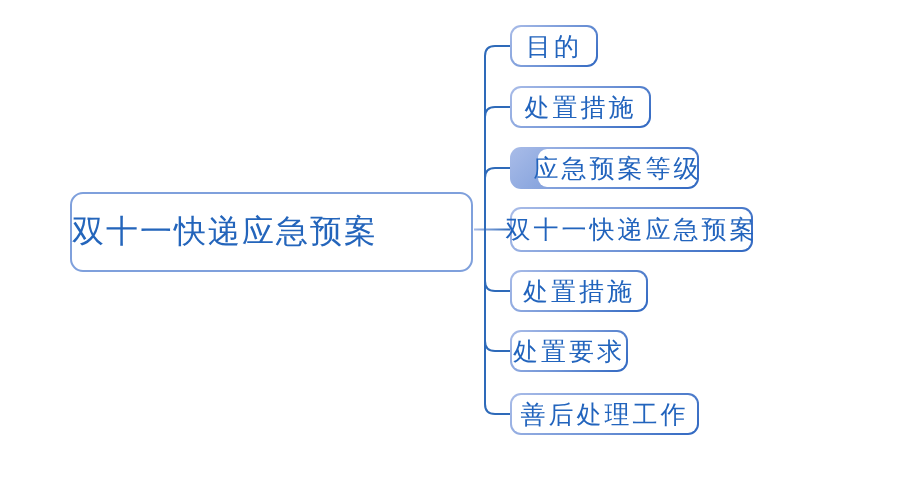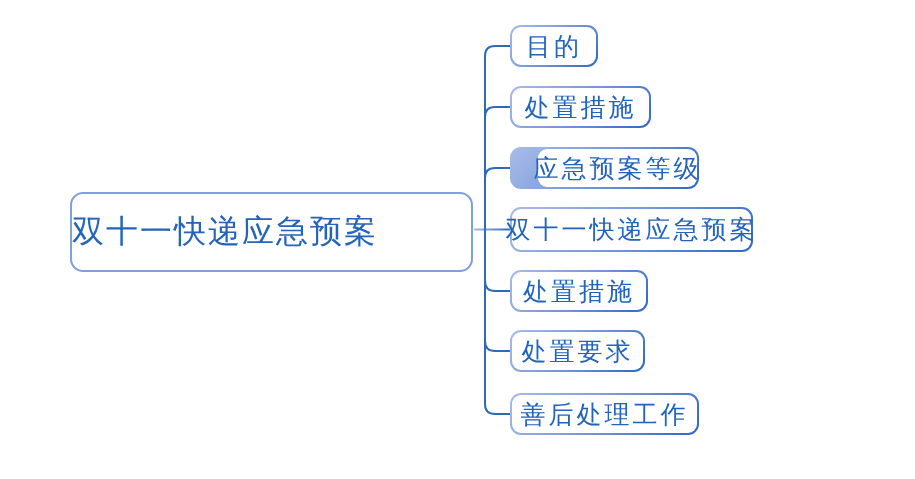--- a/index.html
+++ b/index.html
@@ -60,21 +60,21 @@
     letter-spacing: 3px;
     color: #2264bd;
     white-space: nowrap;
   }
   
   .n1 { left: 510px; top: 25px;  width: 88px;  height: 42px; }
   .n2 { left: 510px; top: 86px;  width: 141px; height: 42px; }
   .n3 { left: 510px; top: 147px; width: 189px; height: 42px; padding-left: 28px; }
   .n4 { left: 510px; top: 207px; width: 243px; height: 45px; }
   .n5 { left: 510px; top: 270px; width: 138px; height: 42px; }
-  .n6 { left: 510px; top: 330px; width: 135px; height: 42px; }
+  .n6 { left: 510px; top: 330px; width: 118px; height: 42px; }
   .n7 { left: 510px; top: 393px; width: 189px; height: 42px; }
 </style>
 </head>
 <body>
 
 <div class="canvas">
 
   <svg class="connectors" viewBox="0 0 915 479" xmlns="http://www.w3.org/2000/svg">
     <defs>
       <linearGradient id="stubGrad" x1="474" y1="0" x2="510" y2="0" gradientUnits="userSpaceOnUse">

